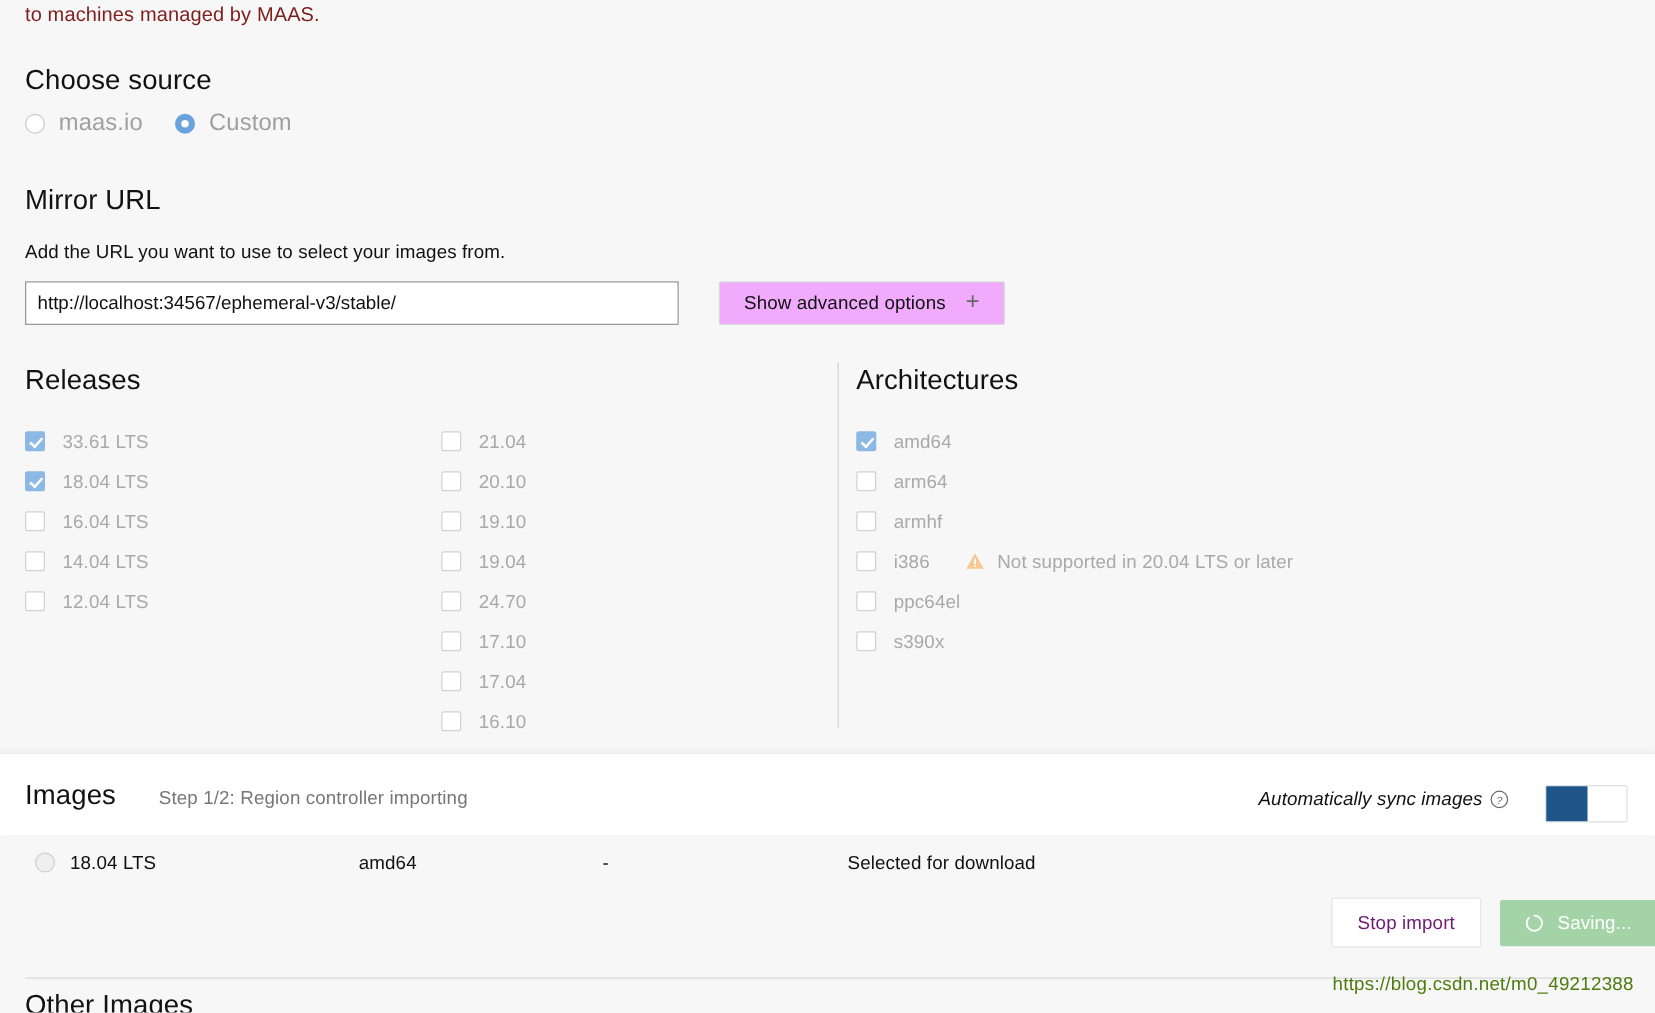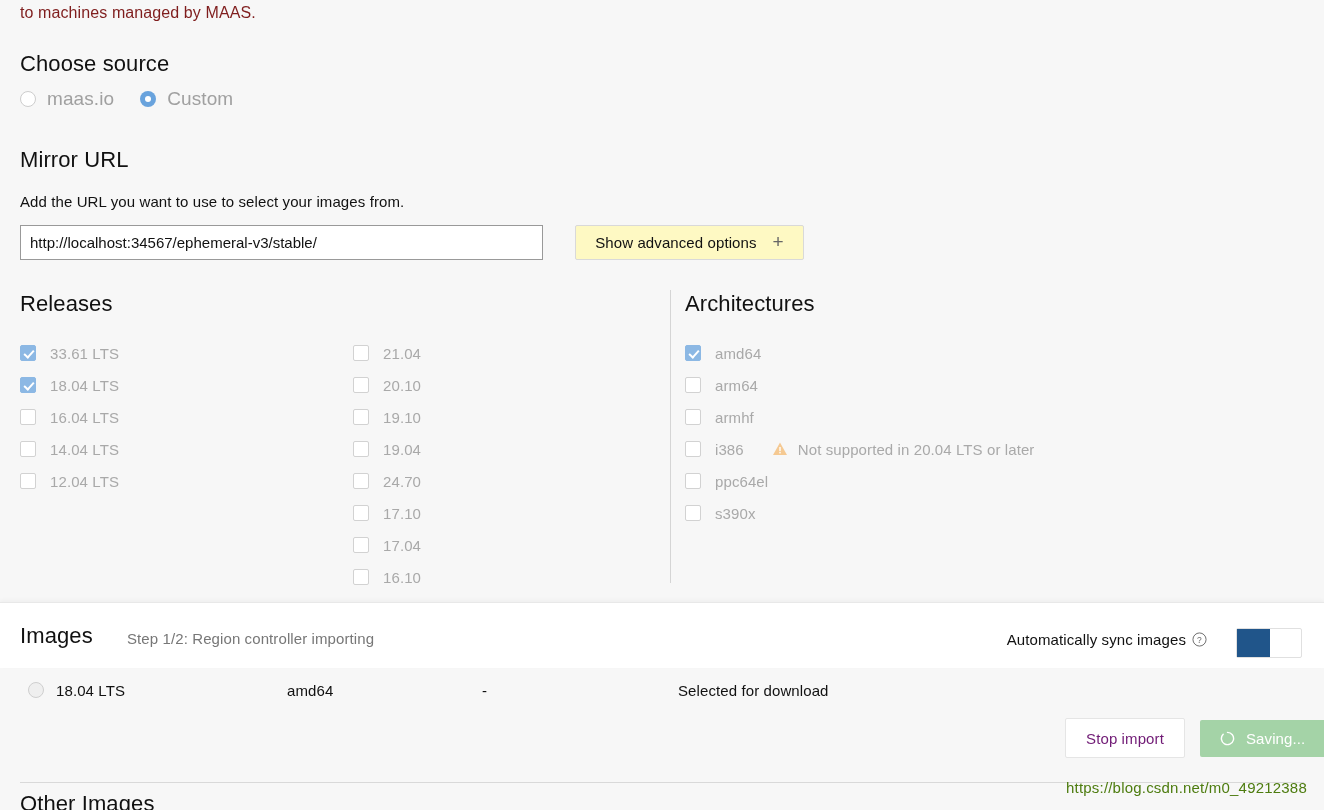--- a/index.html
+++ b/index.html
@@ -131,21 +131,21 @@
     outline: none;
   }
   .adv-btn {
     position: absolute;
     left: 575px;
     top: 225px;
     width: 229px;
     height: 35px;
     box-sizing: border-box;
     border: 1px solid #d9d9d9;
-    background: #fef9c3;
+    background: #f0abfc;
     font-family: "Liberation Sans", sans-serif;
     font-size: 15px;
     color: #111111;
     letter-spacing: 0.1px;
     cursor: pointer;
     display: flex;
     align-items: center;
     justify-content: center;
     gap: 16px;
     border-radius: 2px;
@@ -275,20 +275,21 @@
   .sync-label {
     position: absolute;
     right: 117px;
     top: 28px;
     font-size: 15px;
     color: #111111;
     letter-spacing: 0.1px;
     display: flex;
     align-items: center;
     gap: 6px;
+    font-style: italic;
   }
   .help-icon {
     width: 15px;
     height: 15px;
     display: block;
   }
   .toggle {
     position: absolute;
     right: 22px;
     top: 25px;

